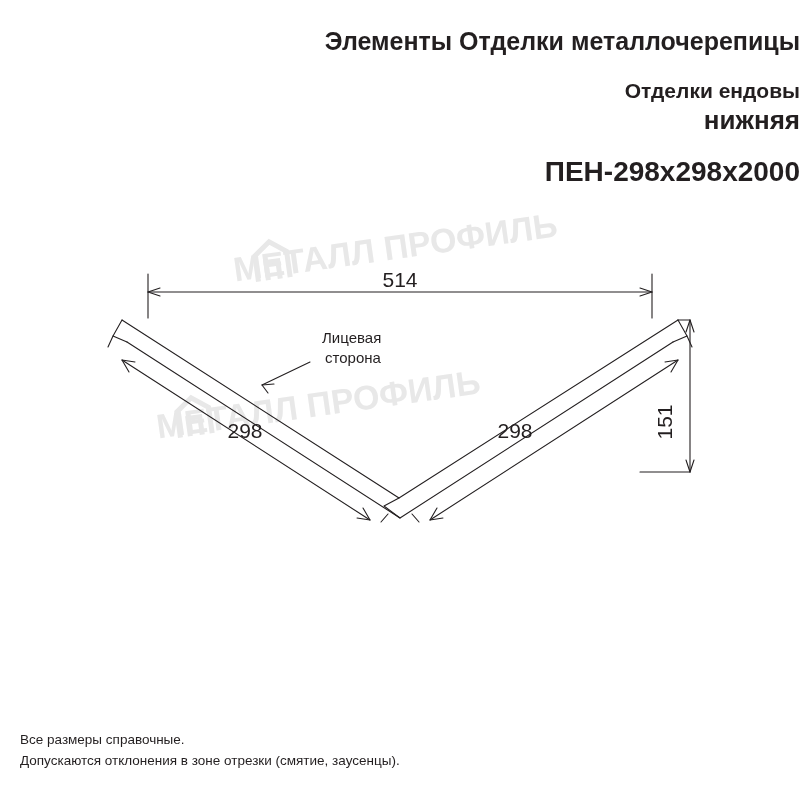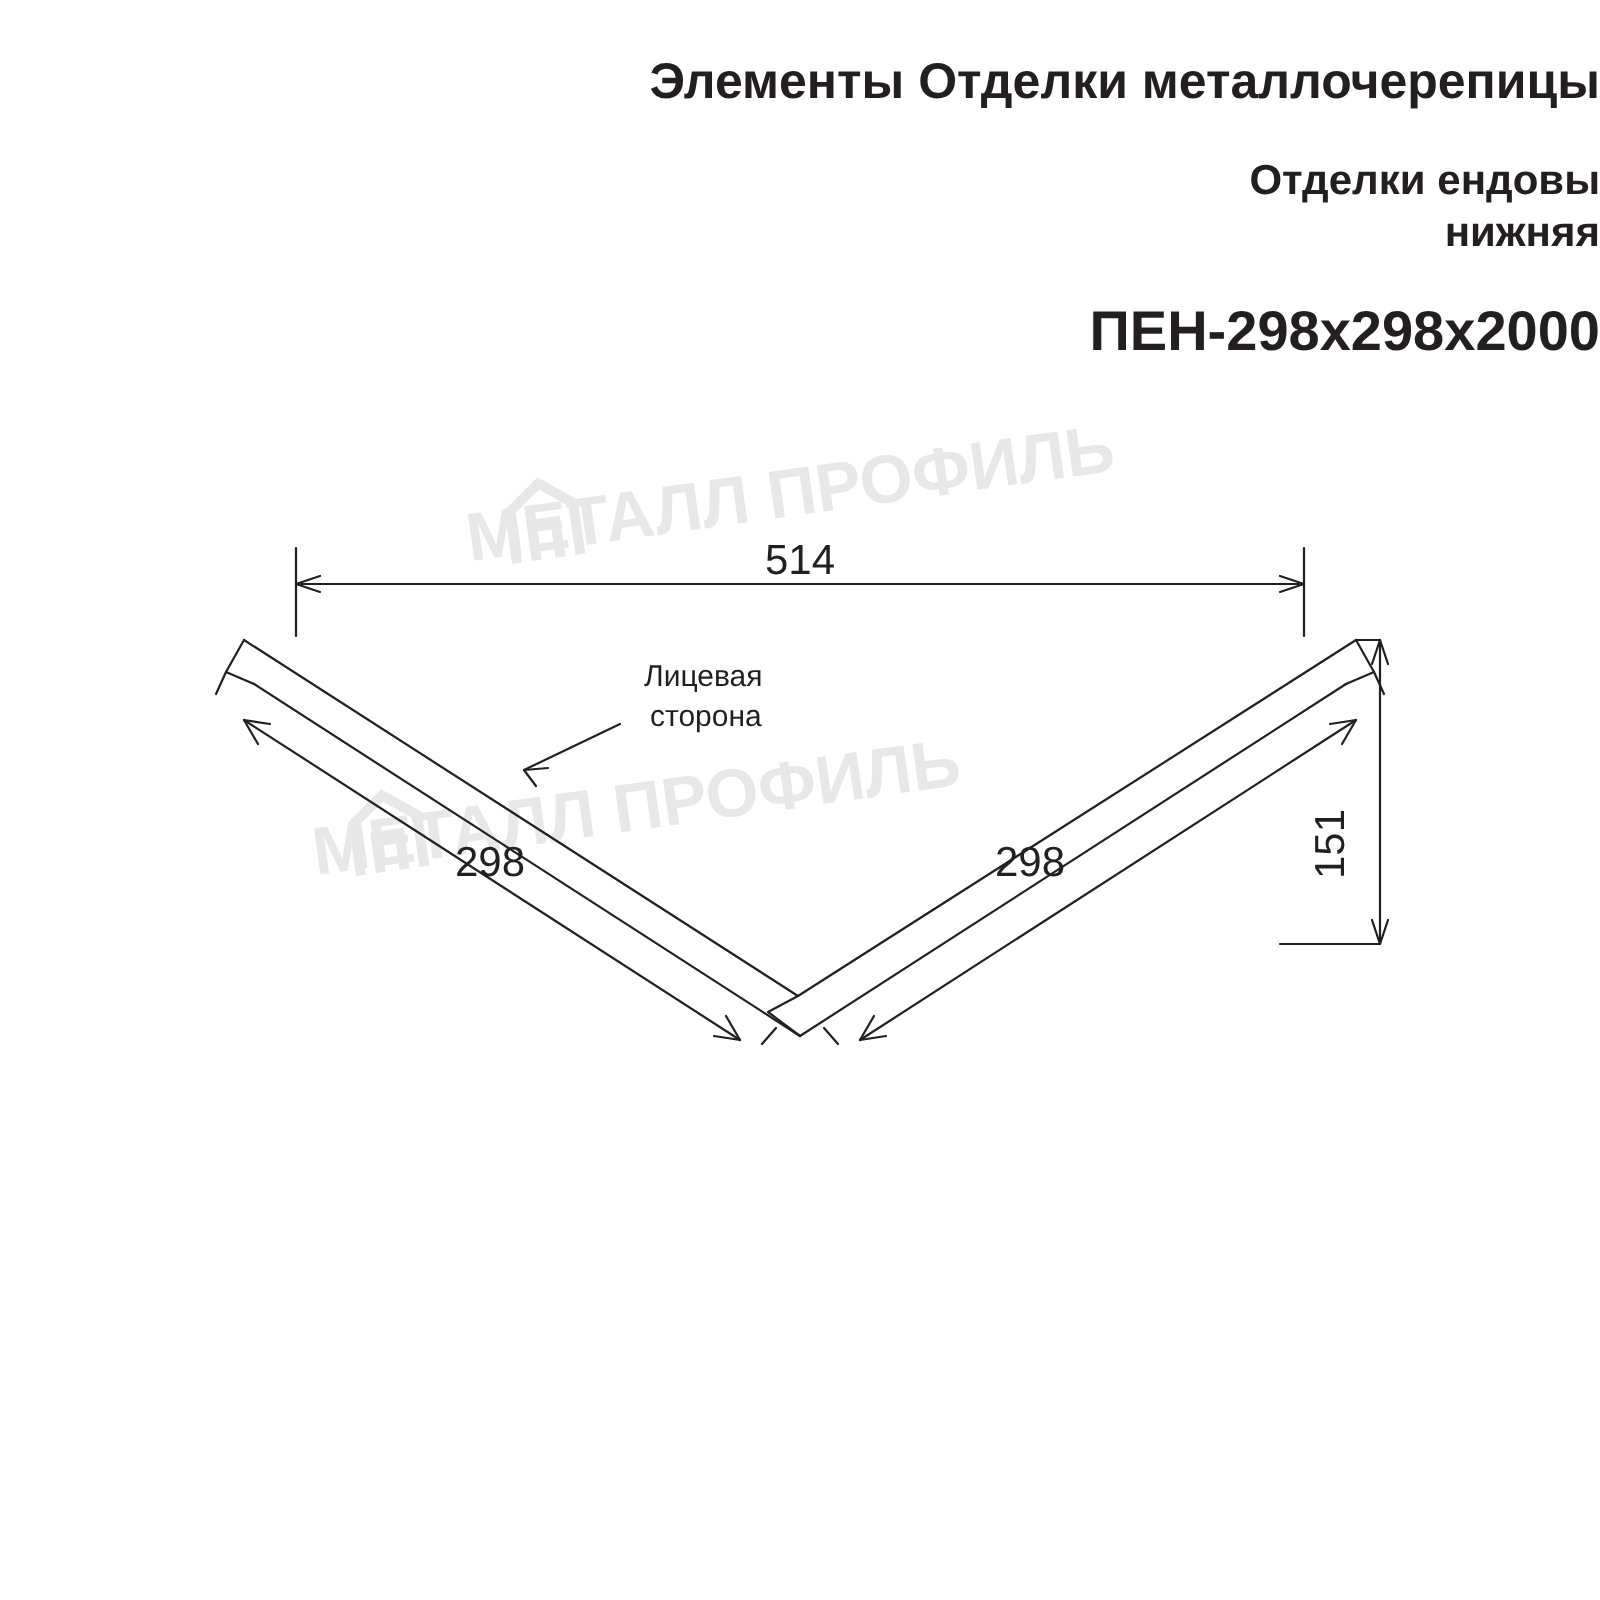--- a/index.html
+++ b/index.html
@@ -34,21 +34,21 @@
     letter-spacing: 0px;
     line-height: 1.1;
   }
   .title-sub {
     font-size: 21px;
     font-weight: bold;
     margin-top: 22px;
     line-height: 1.25;
   }
   .title-sub2 {
-    font-size: 21px;
+    font-size: 26px;
     font-weight: bold;
     line-height: 1.25;
   }
   .title-code {
     font-size: 28px;
     font-weight: bold;
     margin-top: 19px;
     line-height: 1.2;
   }
   .drawing {
@@ -174,14 +174,18 @@
         <text x="400" y="87" font-size="21" text-anchor="middle">514</text>
         <text x="245" y="238" font-size="21" text-anchor="middle">298</text>
         <text x="515" y="238" font-size="21" text-anchor="middle">298</text>
         <text x="672" y="222" font-size="21" text-anchor="middle" transform="rotate(-90 672 222)">151</text>
         <text x="322" y="143" font-size="15" text-anchor="start">Лицевая</text>
         <text x="325" y="163" font-size="15" text-anchor="start">сторона</text>
       </g>
     </svg>
   </div>
 
+  <div class="footer">
+    <div>Все размеры справочные.</div>
+    <div>Допускаются отклонения в зоне отрезки (смятие, заусенцы).</div>
+  </div>
 
 </div>
 
 </body></html>

